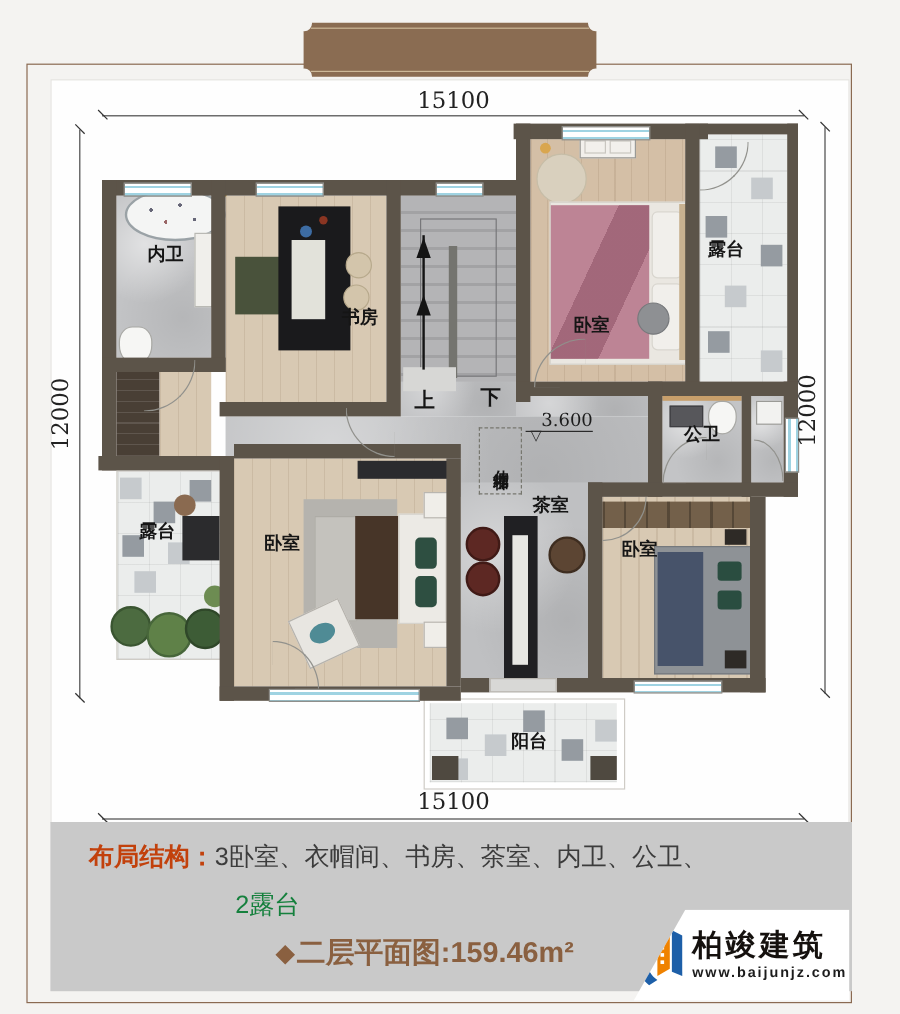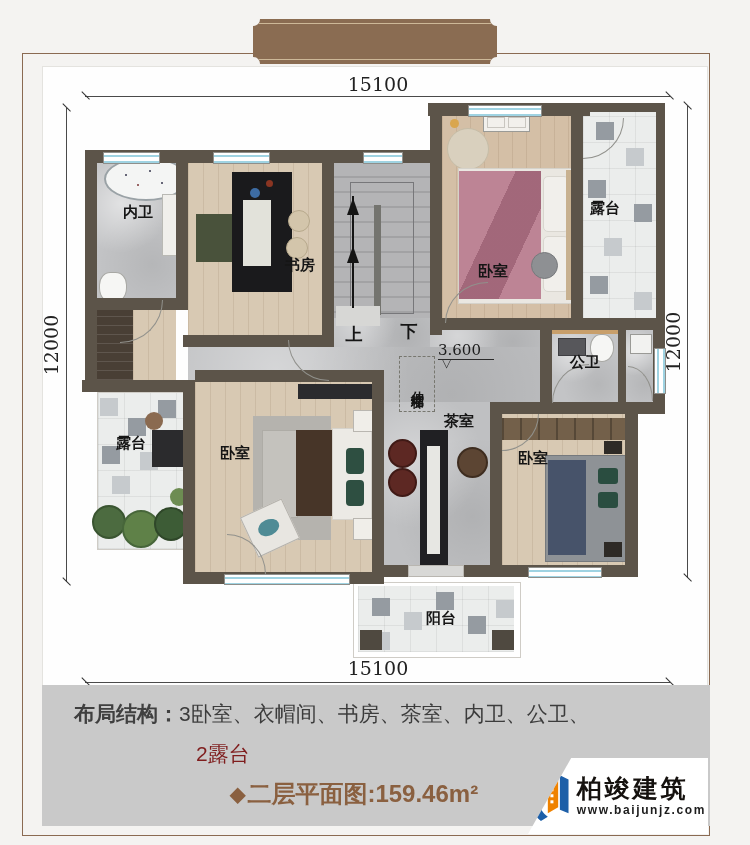--- a/index.html
+++ b/index.html
@@ -29,29 +29,29 @@
   .winv{position:absolute;background:repeating-linear-gradient(90deg,#ffffff 0 2px,#9fd3e2 2px 4px,#ffffff 4px 6px);border:1px solid #8f8f8b;}
   .arc{position:absolute;border:1px solid #91918c;background:transparent;}
   .dim-line{position:absolute;background:#4a4a4a;}
   .dim-txt{position:absolute;font-family:"DejaVu Serif",serif;font-size:19px;color:#222;transform:translate(-50%,-50%);white-space:nowrap;}
   .tick{position:absolute;width:11px;height:1.4px;background:#333;transform:rotate(45deg);}
   .stairs{background:repeating-linear-gradient(180deg,#b4b4b6 0 13px,#a2a2a4 13px 15px);}
   .tri-up{position:absolute;width:0;height:0;border-left:6px solid transparent;border-right:6px solid transparent;border-bottom:17px solid #141414;}
   .ladder{position:absolute;left:399px;top:356px;width:34px;height:54px;border:1px dashed #77776f;
           display:flex;align-items:center;justify-content:center;}
   .ladder span{writing-mode:vertical-rl;font-size:13px;font-weight:bold;color:#141414;letter-spacing:2px;}
-  .level{position:absolute;left:438px;top:341px;width:56px;border-bottom:1.4px solid #2a2a2a;text-align:left;
+  .level{position:absolute;left:438px;top:341px;width:56px;border-bottom:1.4px solid #2a2a2a;text-align:right;
          font-family:"DejaVu Serif",serif;font-size:15px;color:#1c1c1c;}
   .level .tri{position:absolute;left:4px;top:15px;font-size:12px;color:#2a2a2a;}
   .circ{position:absolute;border-radius:50%;}
   
   .graybox{position:absolute;left:42px;top:685px;width:668px;height:141px;background:#c9c9c9;}
   .l1{position:absolute;left:74px;top:700px;font-size:21px;color:#3c3c3c;}
-  .l1 b{color:#404040;font-weight:bold;}
-  .l2{position:absolute;left:196px;top:740px;font-size:21px;color:#7f1d1d;}
+  .l1 b{color:#c2410c;font-weight:bold;}
+  .l2{position:absolute;left:196px;top:740px;font-size:21px;color:#15803d;}
   .area{position:absolute;left:230px;top:778px;color:#8a6040;font-weight:bold;font-size:24px;display:flex;align-items:center;}
   .area .dia{font-size:20px;margin-right:2px;}
   .logo{position:absolute;left:528px;top:758px;width:180px;height:76px;background:#ffffff;
         clip-path:polygon(24% 0,100% 0,100% 100%,0 100%);display:flex;align-items:center;justify-content:flex-end;padding-right:2px;box-sizing:border-box;}
   .logo .txts{display:flex;flex-direction:column;align-items:flex-start;margin-left:4px;}
   .logo .nm{font-size:25px;font-weight:900;color:#15110e;letter-spacing:3px;line-height:1.1;}
   .logo .url{font-size:12px;font-weight:bold;color:#1c1c1c;letter-spacing:1.6px;}
 </style>
 </head>
 <body>

